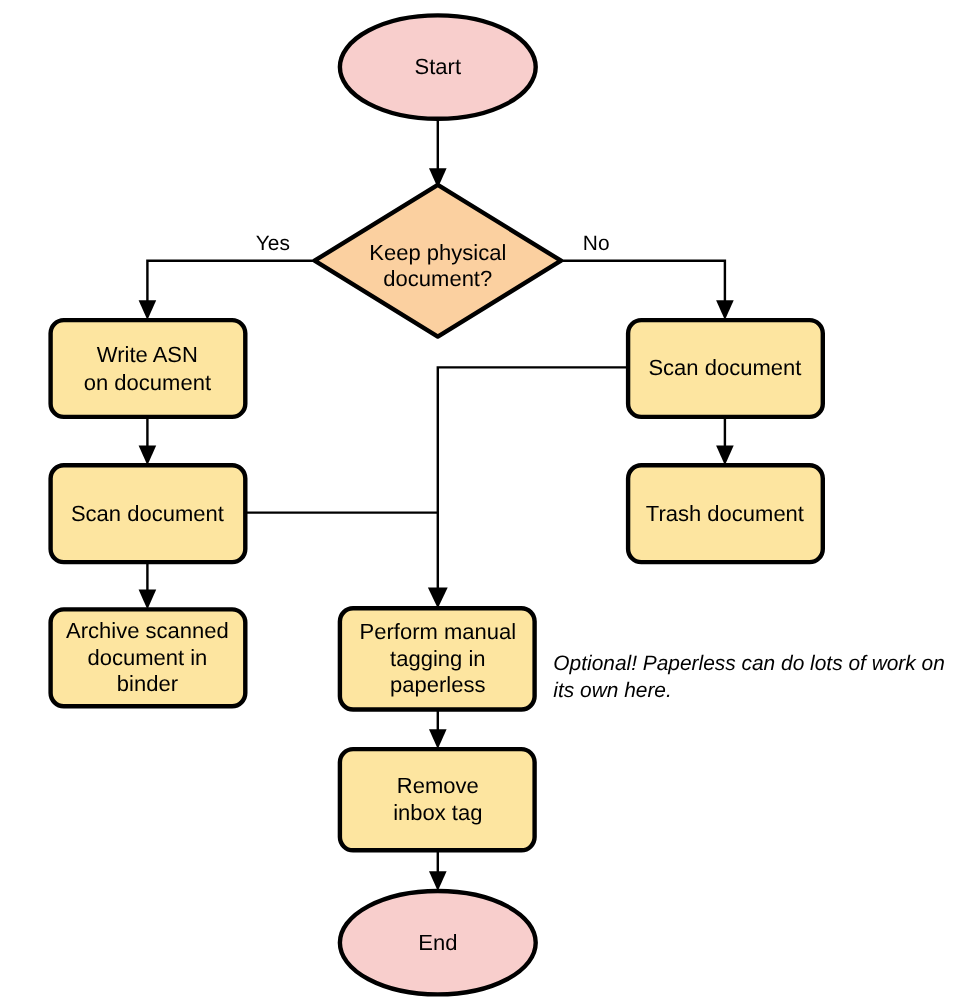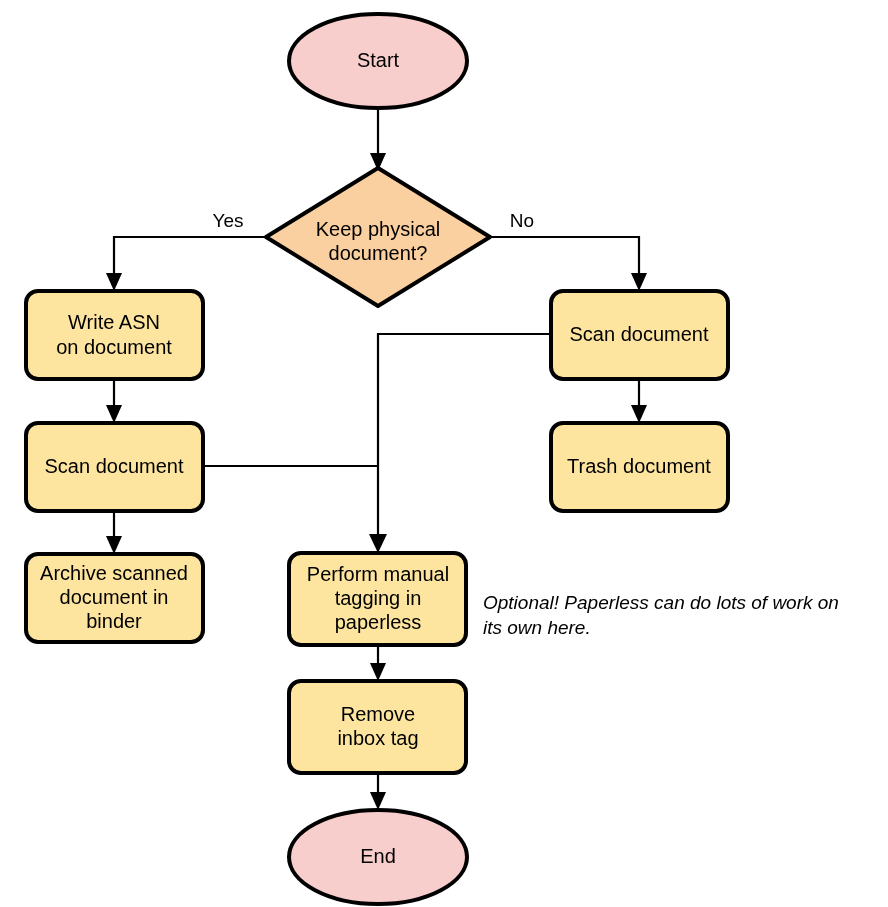--- a/index.html
+++ b/index.html
@@ -10,20 +10,21 @@
   body {
     width: 888px;
     height: 907px;
     font-family: "Liberation Sans", sans-serif;
     overflow: hidden;
   }
   #flow-root {
     position: relative;
     width: 708px;
     height: 907px;
+    margin-left: 20px;
   }
   svg.flow-canvas {
     display: block;
     width: 888px;
     height: 907px;
   }
   .node-shape {
     stroke: #000000;
     stroke-width: 4;
     stroke-linejoin: round;

